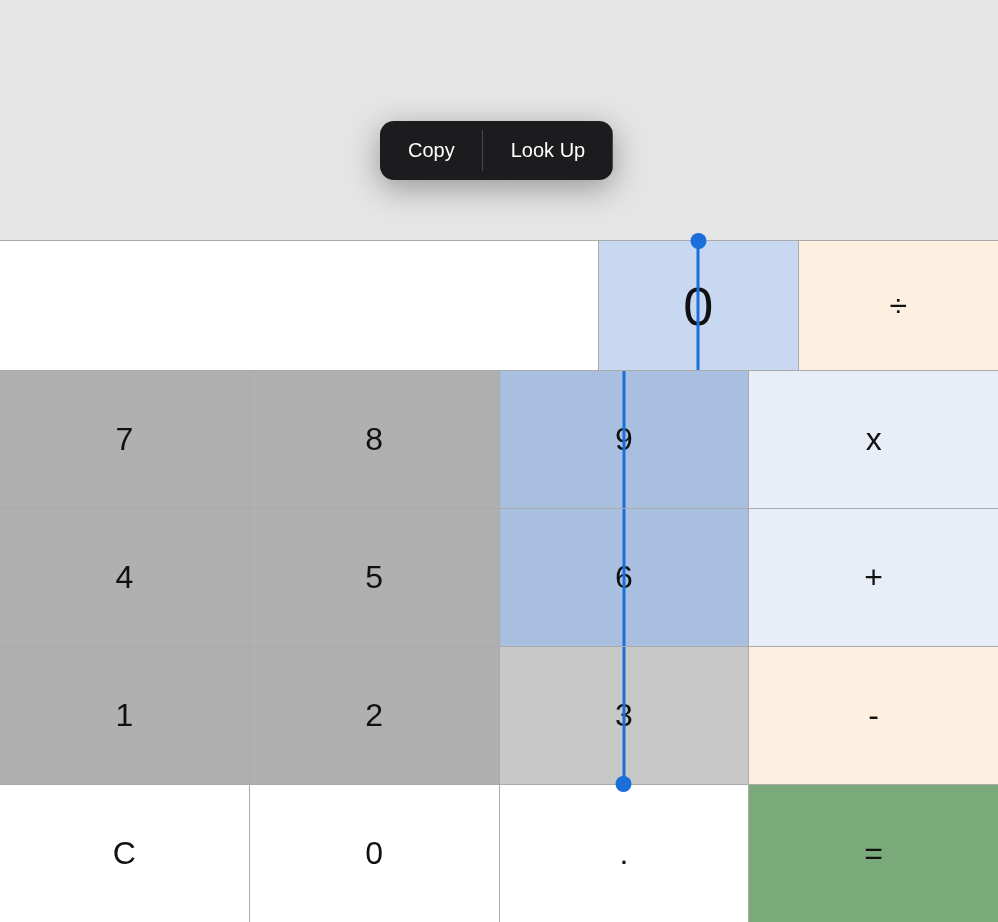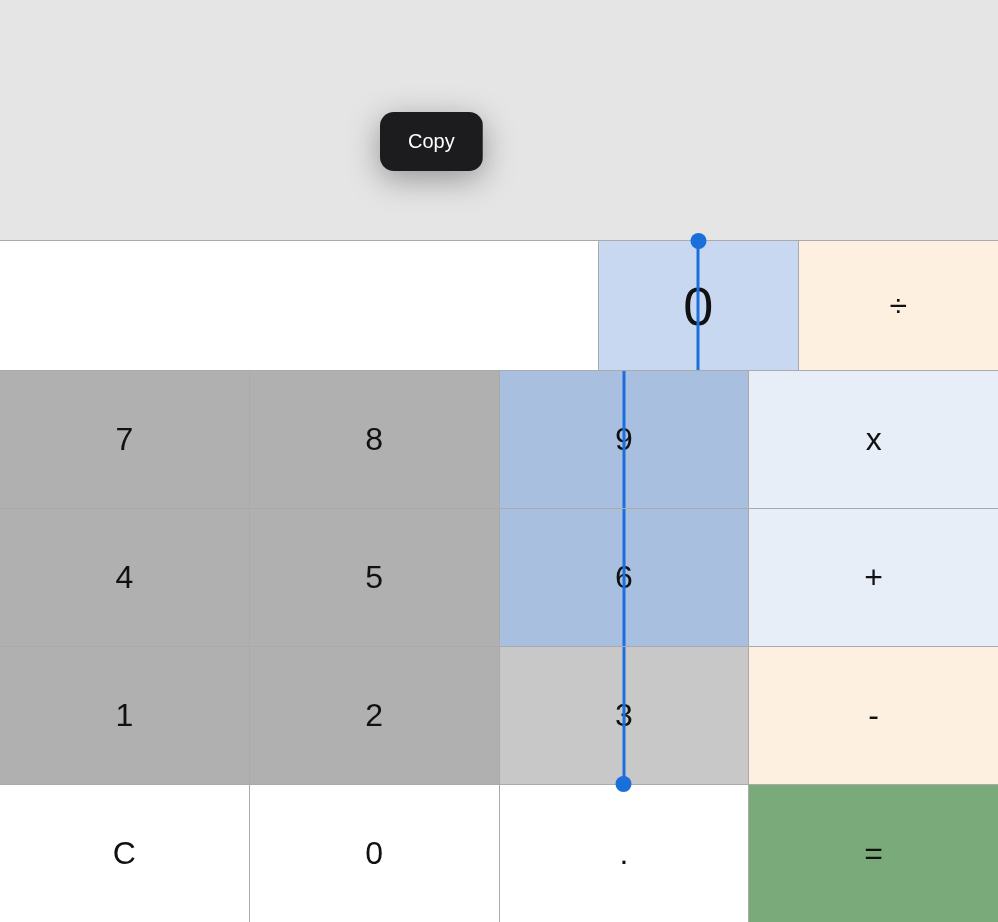--- a/index.html
+++ b/index.html
@@ -120,21 +120,21 @@
     }
 
     .btn-green {
       background: #7aaa7a;
       color: #111;
     }
 
     
     .context-menu {
       position: absolute;
-      top: 112px;
+      top: 121px;
       left: 380px;
       background: #1c1c1e;
       border-radius: 14px;
       display: flex;
       flex-direction: row;
       overflow: hidden;
       z-index: 100;
       box-shadow: 0 8px 32px rgba(0,0,0,0.35);
     }
 
@@ -187,20 +187,21 @@
       border-right: 1.5px solid #aaa;
     }
   </style>
 </head>
 <body>
 
 <div class="top-area"></div>
 
 <div class="context-menu">
   <div class="context-menu-item">Copy</div>
+  <div class="context-menu-item">Look Up</div>
   <div class="context-menu-arrow"></div>
 </div>
 
 <div class="calculator">
 
   <div class="display-row">
     <div class="display-empty"></div>
 
     <div class="btn display-selected" style="flex:1; position:relative; border-right: 1.5px solid #aaa;">
 

